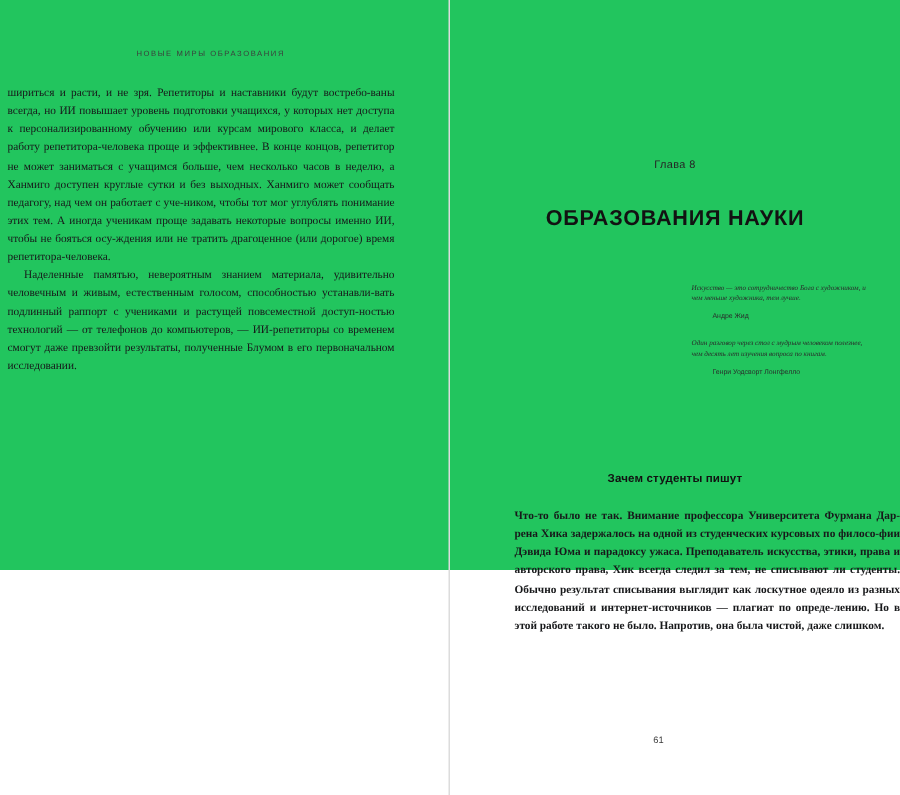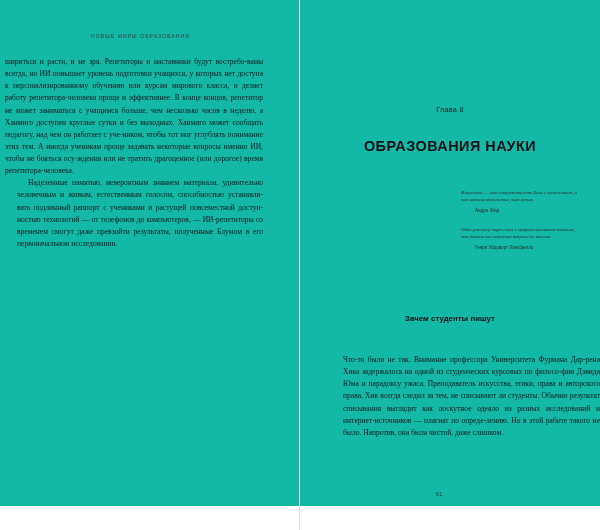--- a/index.html
+++ b/index.html
@@ -10,22 +10,22 @@
   body {
     width: 600px;
     height: 530px;
     overflow: hidden;
     font-family: "Liberation Serif", serif;
     color: #1a1a1a;
   }
   .spread {
     position: relative;
     width: 600px;
-    height: 506px;
-    background: #14b8a6;
+    height: 380px;
+    background: #22c55e;
   }
   .gutter {
     position: absolute;
     left: 299px;
     top: 0;
     width: 1px;
     height: 530px;
     background: #dcdcdc;
   }
   
@@ -61,21 +61,20 @@
     font-size: 7.55px;
     line-height: 12.12px;
     text-align: justify;
     text-justify: inter-word;
     hyphens: manual;
     color: #17181a;
     font-family: "Liberation Serif", serif;
   }
   .left-body p.indent {
     text-indent: 11px;
-    margin-left: 12px;
   }
   
   .page-right {
     position: absolute;
     left: 300px;
     top: 0;
     width: 300px;
     height: 530px;
   }
   .chapter-num {
@@ -135,22 +134,23 @@
     text-align: center;
     font-family: "Liberation Sans", sans-serif;
     font-weight: 700;
     font-size: 7.7px;
     letter-spacing: 0.1px;
     color: #111111;
   }
   .right-body {
     position: absolute;
     left: 43px;
-    top: 354px;
+    top: 338px;
     width: 257px;
+    font-weight: bold;
   }
   .right-body p {
     margin: 0;
     font-size: 7.55px;
     line-height: 12.12px;
     text-align: justify;
     text-justify: inter-word;
     hyphens: manual;
     color: #17181a;
     font-family: "Liberation Serif", serif;

